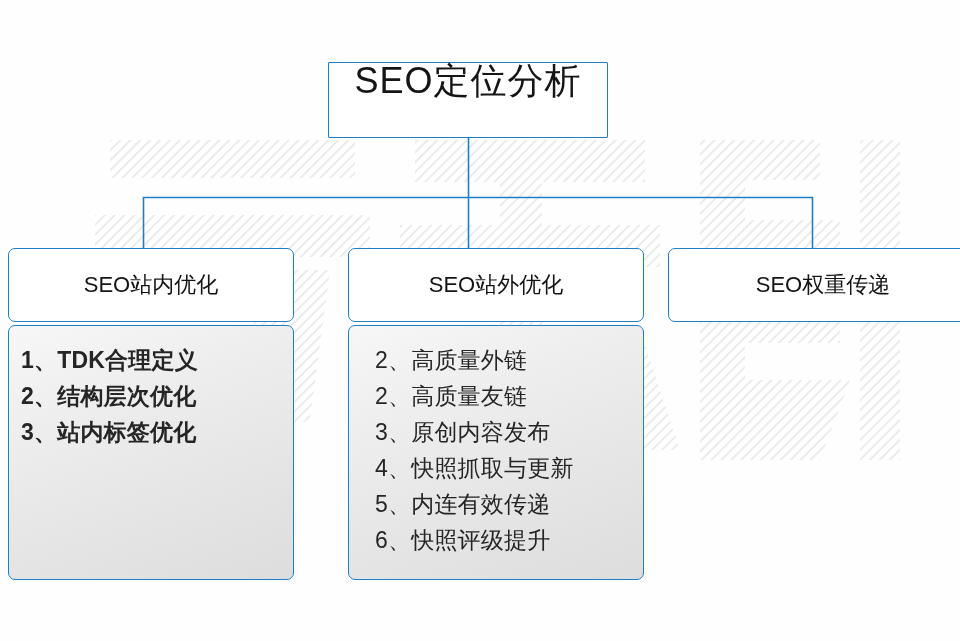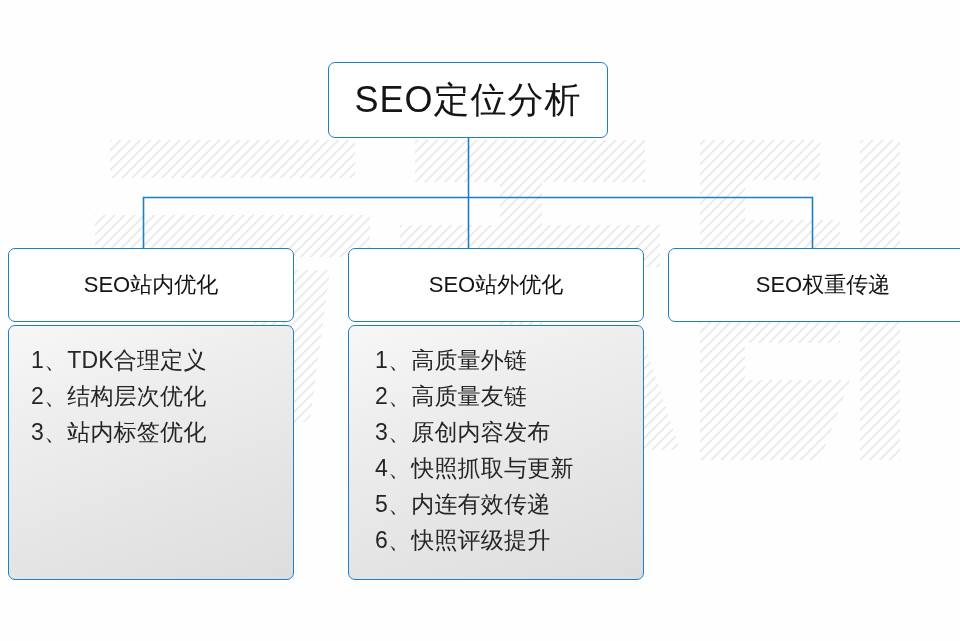--- a/index.html
+++ b/index.html
@@ -46,23 +46,23 @@
   
   .root-box {
     position: absolute;
     left: 328px;
     top: 62px;
     width: 280px;
     height: 76px;
     box-sizing: border-box;
     background: #ffffff;
     border: 1.6px solid #1f7fc4;
-    border-radius: 7px;
+    border-radius: 1px;
     display: flex;
-    align-items: center;
+    align-items: flex-start;
     justify-content: center;
     z-index: 3;
   }
   .root-title {
     font-size: 36px;
     color: #151515;
     letter-spacing: 1px;
     line-height: 1;
     white-space: nowrap;
   }
@@ -105,21 +105,21 @@
     margin-top: 3px;
     height: 255px;
     border: 1.6px solid #1f7fc4;
     border-radius: 7px;
     background: linear-gradient(160deg, #f7f7f7 0%, #eeeeee 30%, #e6e6e6 62%, #dddddd 100%);
     padding: 16px 0 12px 0;
     display: flex;
     flex-direction: column;
     justify-content: flex-start;
   }
-  .col-0 .col-body { padding-left: 22px; }
+  .col-0 .col-body { padding-left: 12px; font-weight: bold; }
   .col-1 .col-body { padding-left: 26px; }
   .col-2 .col-body { padding-left: 26px; }
 
   .list-item {
     font-size: 23px;
     color: #252525;
     line-height: 36px;
     height: 36px;
     white-space: nowrap;
     letter-spacing: 0.2px;
@@ -189,21 +189,21 @@
         <div class="list-item">2、结构层次优化</div>
         <div class="list-item">3、站内标签优化</div>
       </div>
     </div>
 
     <div class="column col-1">
       <div class="col-head">
         <span class="col-head-title">SEO站外优化</span>
       </div>
       <div class="col-body">
-        <div class="list-item">1、高质量外链</div>
+        <div class="list-item">2、高质量外链</div>
         <div class="list-item">2、高质量友链</div>
         <div class="list-item">3、原创内容发布</div>
         <div class="list-item">4、快照抓取与更新</div>
         <div class="list-item">5、内连有效传递</div>
         <div class="list-item">6、快照评级提升</div>
       </div>
     </div>
 
     <div class="column col-2">
       <div class="col-head">

